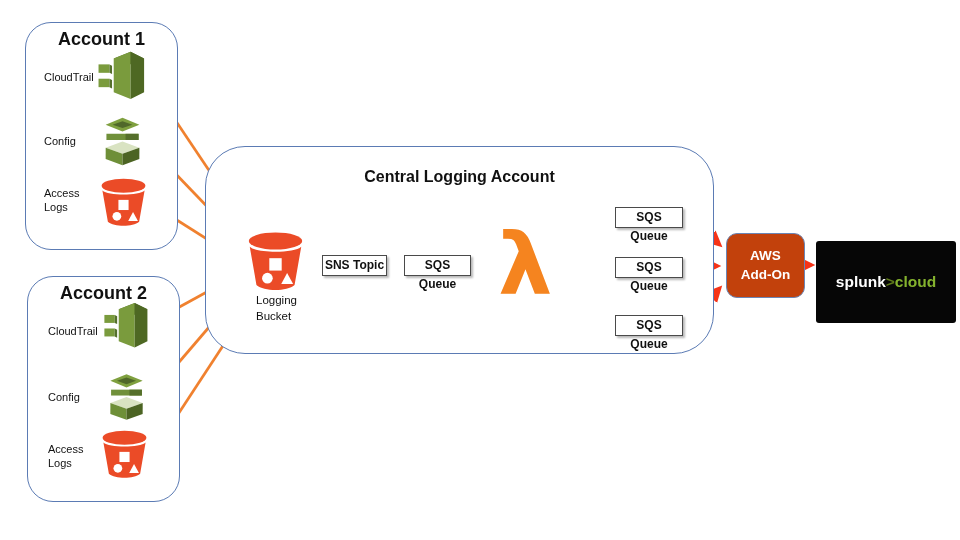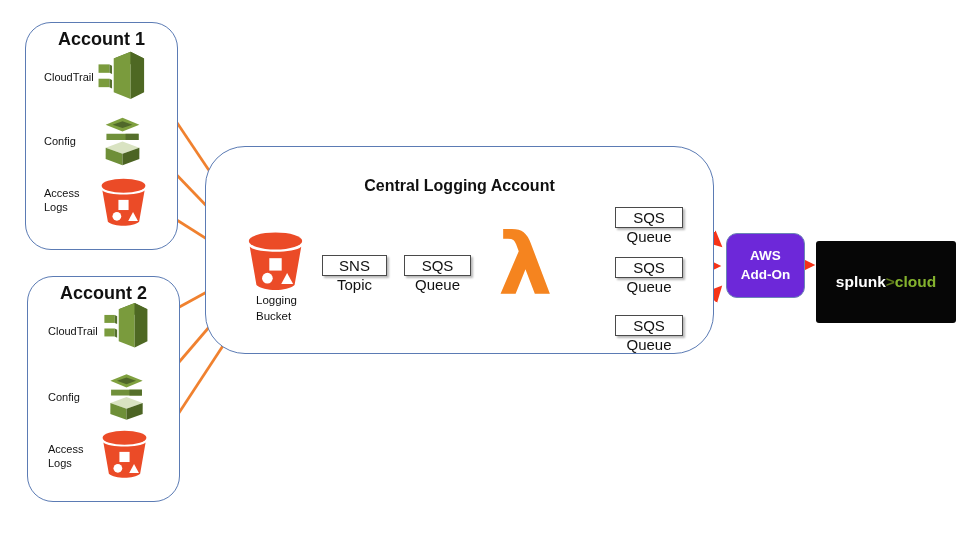--- a/index.html
+++ b/index.html
@@ -3,32 +3,32 @@
 <meta charset="utf-8">
 <style>
   html,body{margin:0;padding:0;background:#fff;}
   .canvas{position:relative;width:960px;height:540px;background:#ffffff;overflow:hidden;
           font-family:"Liberation Sans",sans-serif;color:#1a1a1a;}
   .panel{position:absolute;border:1.6px solid #5b7bb4;background:#fff;}
   .acct{border-radius:26px;}
   .central{border-radius:40px;}
   .acct-title{position:absolute;left:0;right:0;top:6px;text-align:center;
               font-size:18px;font-weight:600;color:#111;}
-  .central-title{position:absolute;left:0;right:0;top:30px;text-align:center;
+  .central-title{position:absolute;left:0;right:0;top:21px;text-align:center;
                  font-size:16px;font-weight:600;color:#111;}
   .item-label{position:absolute;font-size:11px;color:#111;line-height:1.3;}
   .ic{position:absolute;display:block;}
   .qbox{position:absolute;background:#fff;border:1.2px solid #4a4a4a;
         box-shadow:1.5px 1.5px 2px rgba(0,0,0,0.28);
-        font-size:15px;font-weight:400;color:#111;text-align:center;}
+        font-size:12px;font-weight:700;color:#111;text-align:center;}
   .qtxt{display:block;line-height:19px;}
   .lambda{position:absolute;font-family:"DejaVu Sans",sans-serif;font-weight:bold;
           color:#f5841f;font-size:86px;line-height:1;}
   .bucket-label{position:absolute;font-size:11.5px;color:#111;line-height:1.35;}
-  .addon{position:absolute;background:#6d28d9;border:1.6px solid #6b85b5;border-radius:11px;
+  .addon{position:absolute;background:#c2410c;border:1.6px solid #6b85b5;border-radius:11px;
          display:flex;align-items:center;justify-content:center;text-align:center;
          color:#fff;font-weight:bold;font-size:13.5px;line-height:1.35;}
   .splunk{position:absolute;background:#060606;border-radius:3px;display:flex;
           flex-direction:column;justify-content:space-evenly;align-items:center;margin-top:12px;}
   .sp-line{font-size:15.5px;font-weight:bold;white-space:nowrap;}
   .sp-brand{color:#ffffff;}
   .sp-gt{color:#5e7a1a;}
   .sp-prod{color:#84b22e;}
   .arrows{position:absolute;left:0;top:0;pointer-events:none;}
 </style>

